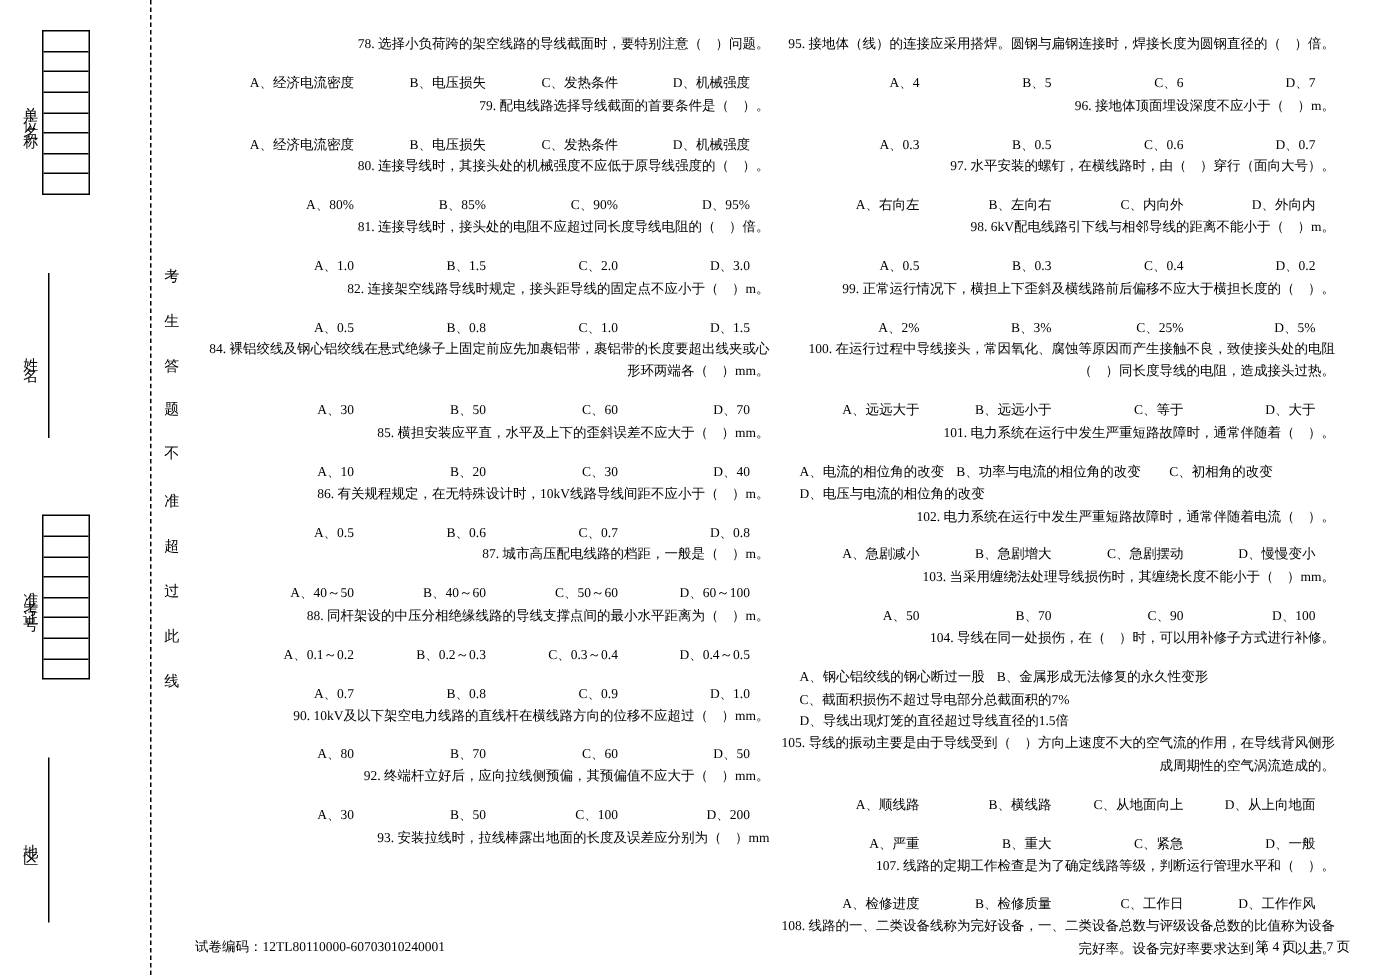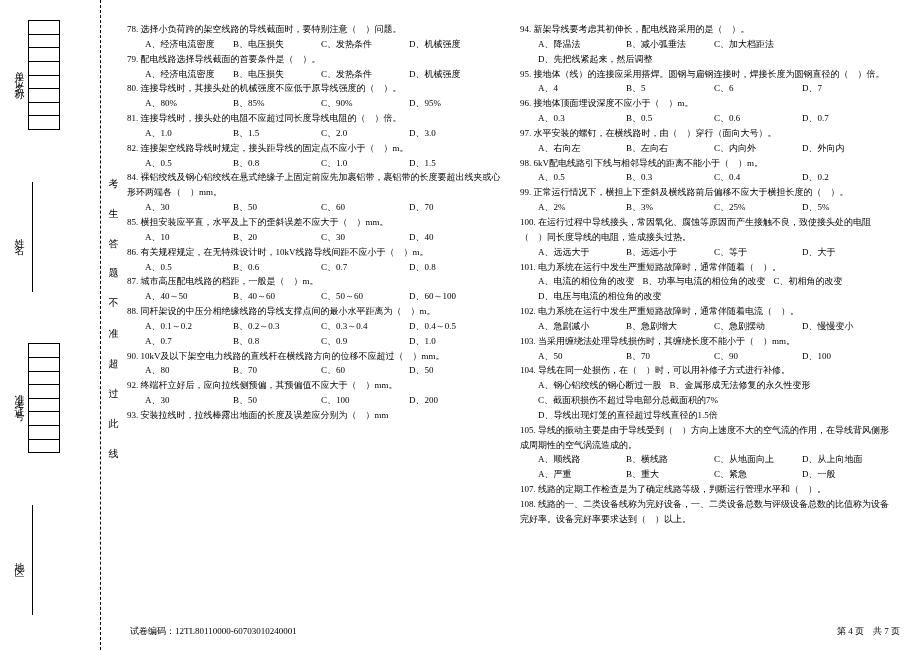--- a/index.html
+++ b/index.html
@@ -70,33 +70,34 @@
     text-orientation: upright;
     font-size: 10px;
     letter-spacing: 30px;
     height: 620px;
     display: flex;
     align-items: center;
     justify-content: center;
   }
   .content {
     position: absolute;
-    left: 127px;
+    left: 138px;
     top: 22px;
     width: 770px;
     display: flex;
-    gap: 18px;
+    gap: 2px;
+    text-align: right;
   }
   .col {
     width: 375px;
     line-height: 1.65;
   }
   .q { margin-bottom: 0px; }
   .q .stem { }
-  .opts { display: flex; flex-wrap: wrap; padding-left: 18px; }
+  .opts { display: flex; flex-wrap: wrap; padding-left: 18px; margin-top: 11px; }
   .opts span { min-width: 80px; margin-right: 8px; white-space: nowrap; }
   .footer {
     position: absolute;
     bottom: 12px;
     left: 130px;
     width: 770px;
     display: flex;
     justify-content: space-between;
     font-size: 9px;
     align-items: center;
@@ -262,29 +263,20 @@
           <span>C、100</span>
           <span>D、200</span>
         </div>
       </div>
       <div class="q">
         <div class="stem">93. 安装拉线时，拉线棒露出地面的长度及误差应分别为（　）mm</div>
       </div>
     </div>
   <div class="col" id="col2">
       <div class="q">
-        <div class="stem">94. 新架导线要考虑其初伸长，配电线路采用的是（　）。</div>
-        <div class="opts">
-          <span>A、降温法</span>
-          <span>B、减小弧垂法</span>
-          <span>C、加大档距法</span>
-          <span>D、先把线紧起来，然后调整</span>
-        </div>
-      </div>
-      <div class="q">
         <div class="stem">95. 接地体（线）的连接应采用搭焊。圆钢与扁钢连接时，焊接长度为圆钢直径的（　）倍。</div>
         <div class="opts">
           <span>A、4</span>
           <span>B、5</span>
           <span>C、6</span>
           <span>D、7</span>
         </div>
       </div>
       <div class="q">
         <div class="stem">96. 接地体顶面埋设深度不应小于（　）m。</div>
@@ -379,20 +371,26 @@
       <div class="q">
         <div class="opts">
           <span>A、严重</span>
           <span>B、重大</span>
           <span>C、紧急</span>
           <span>D、一般</span>
         </div>
       </div>
       <div class="q">
         <div class="stem">107. 线路的定期工作检查是为了确定线路等级，判断运行管理水平和（　）。</div>
+        <div class="opts">
+          <span>A、检修进度</span>
+          <span>B、检修质量</span>
+          <span>C、工作日</span>
+          <span>D、工作作风</span>
+        </div>
       </div>
       <div class="q">
         <div class="stem">108. 线路的一、二类设备线称为完好设备，一、二类设备总数与评级设备总数的比值称为设备完好率。设备完好率要求达到（　）以上。</div>
       </div>
     </div>
 </div>
 
 <div class="footer">
   <span>
     <span>试卷编码：</span><span>12TL80110000-60703010240001</span>

